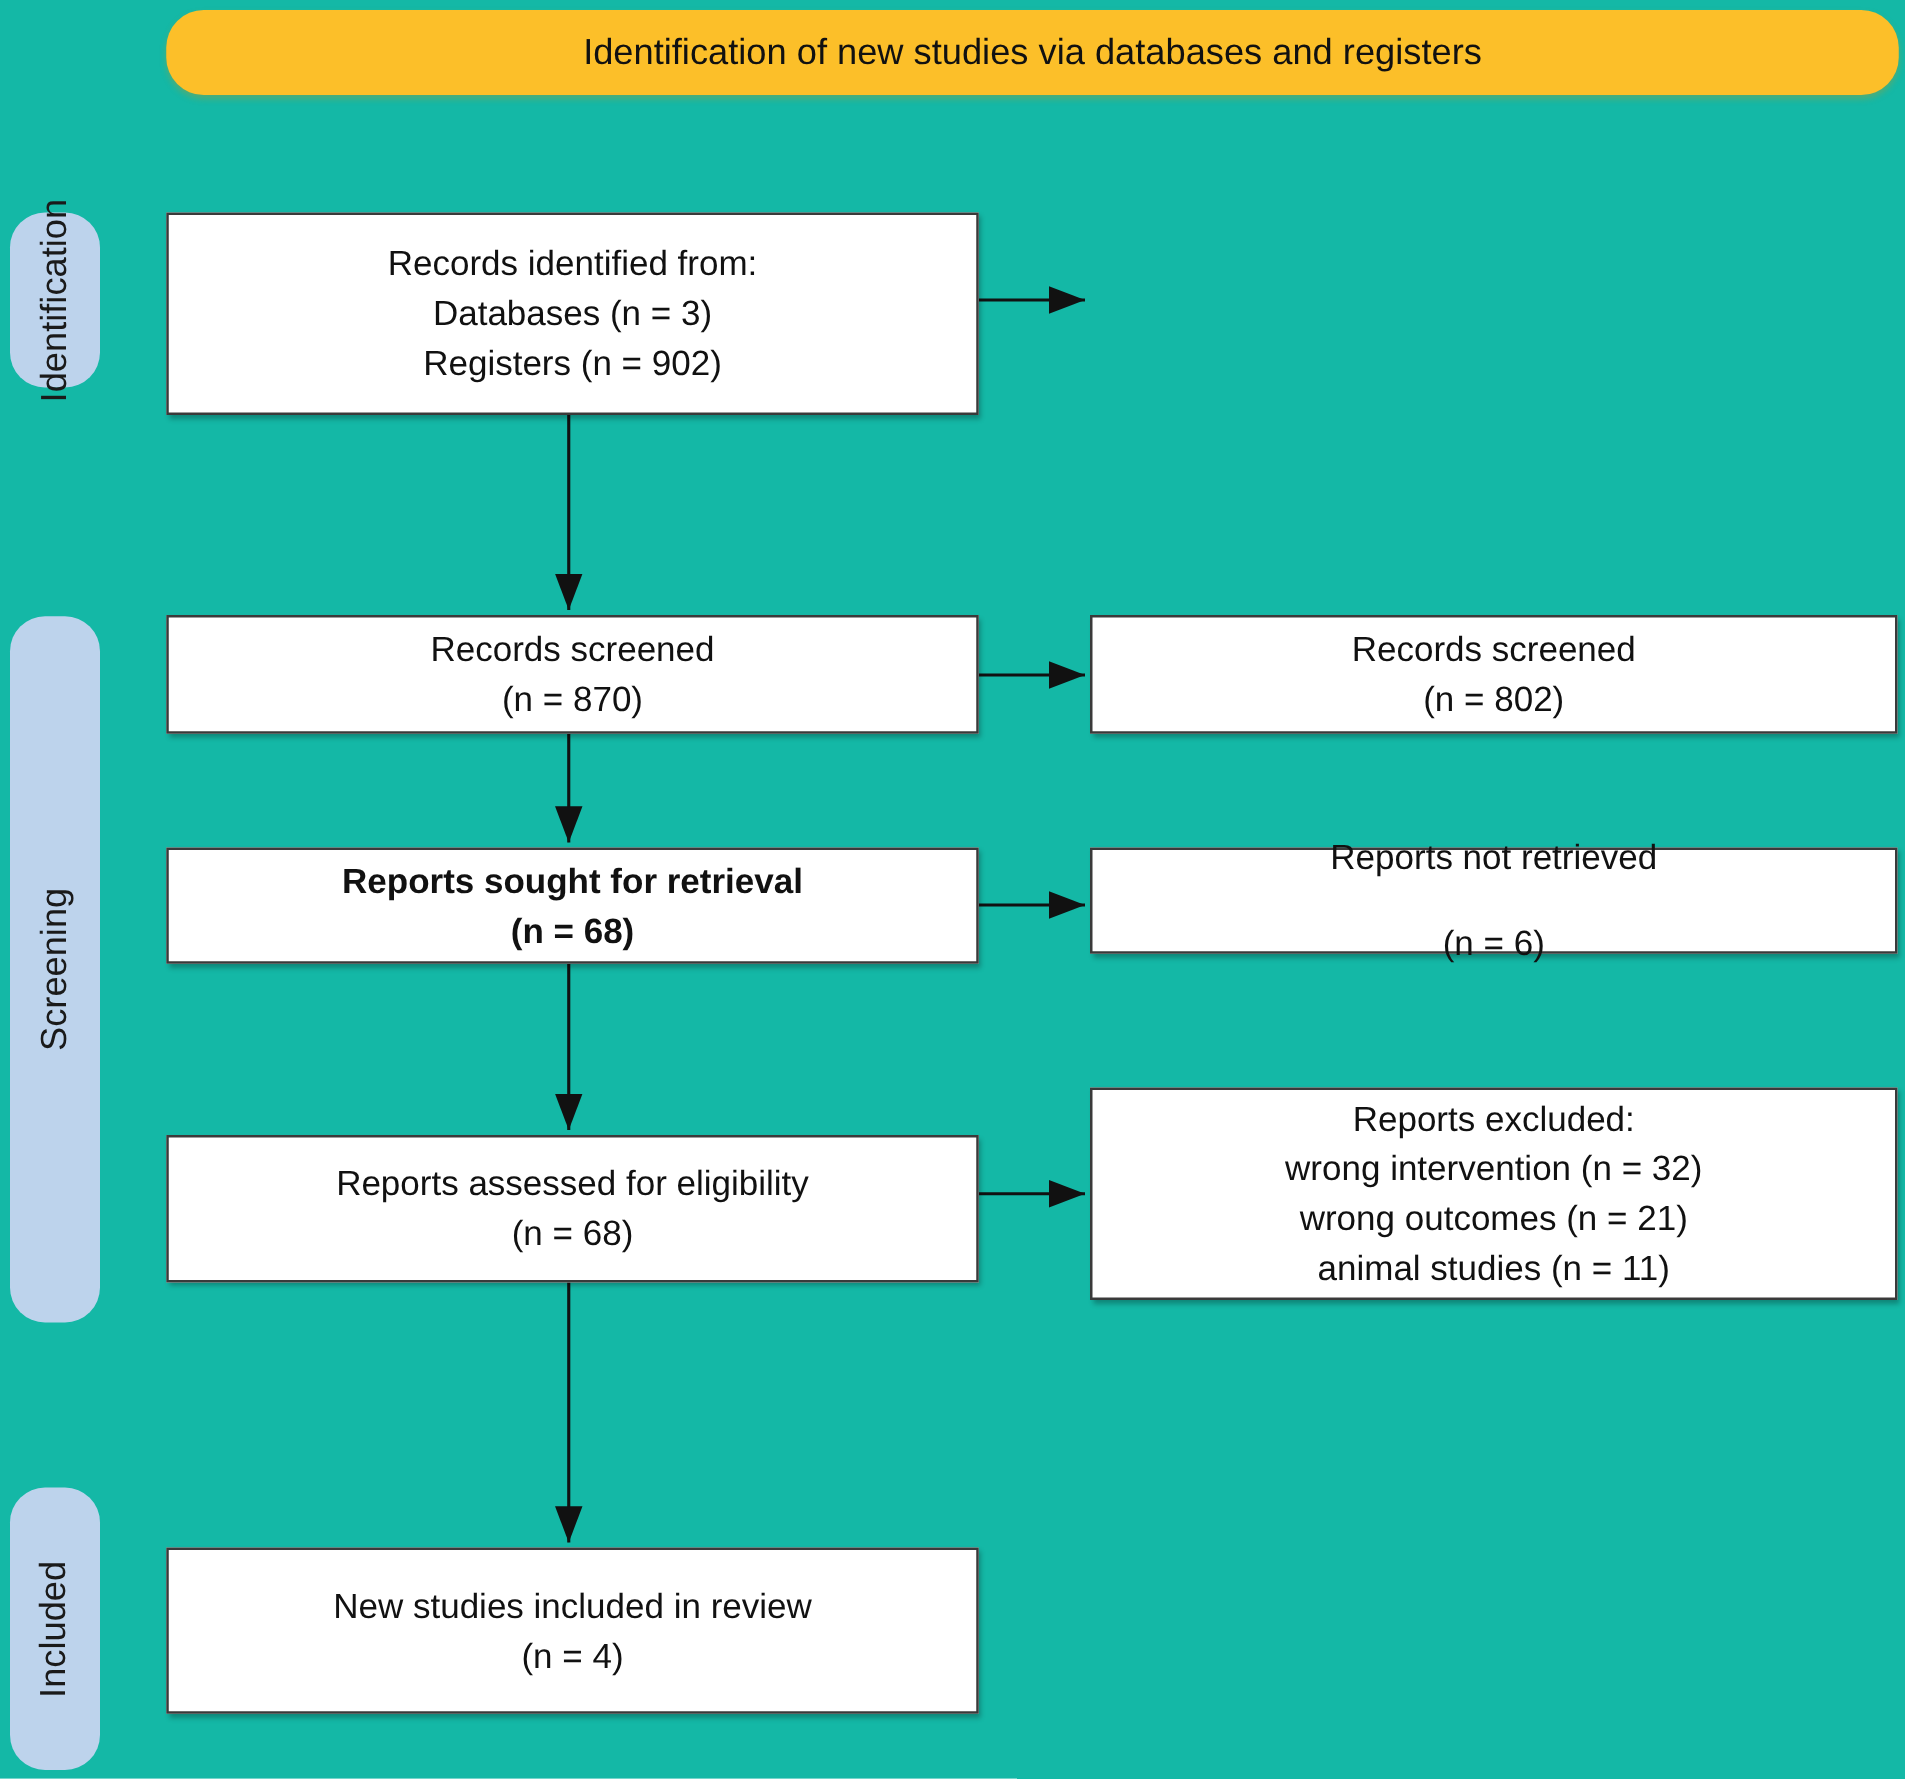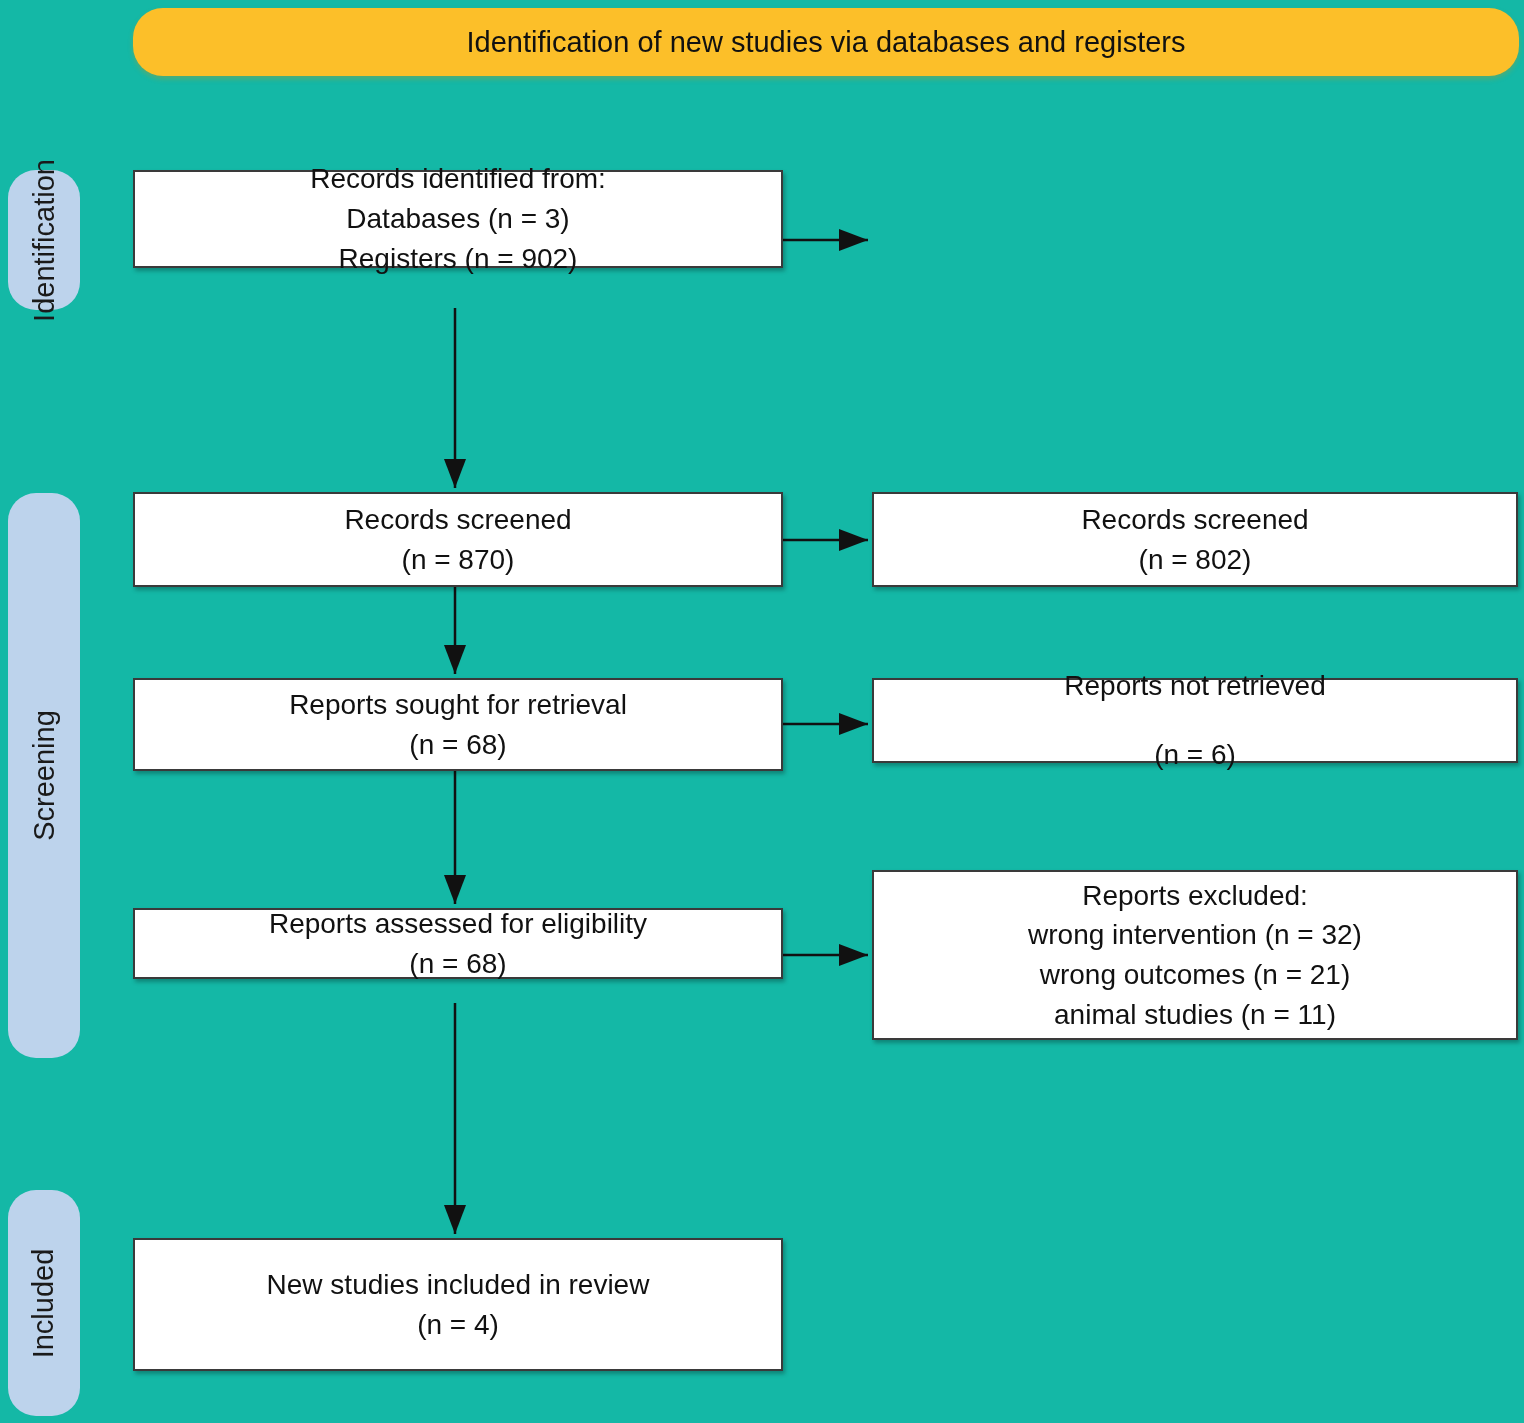--- a/index.html
+++ b/index.html
@@ -40,24 +40,24 @@
     border:2.5px solid var(--box-border,#3a3a3a);
     display:flex;flex-direction:column;align-items:center;justify-content:center;
     text-align:center;
     font-size:28px;
     line-height:1.42;
     box-shadow:2px 3px 4px rgba(0,0,0,0.28);
     box-sizing:border-box;
   }
   .box.left{left:133px;width:650px;}
   .box.right{left:872px;width:646px;}
-  #b-identified{top:170px;height:98px;}
+  #b-identified{top:170px;height:162px;}
   #b-screened{top:492px;height:95px;text-align:right;}
-  #b-sought{top:678px;height:93px;}
-  #b-assessed{top:908px;height:71px;}
+  #b-sought{top:678px;height:93px;font-weight:bold;}
+  #b-assessed{top:908px;height:118px;}
   #b-included{top:1238px;height:133px;}
   #b-removed{top:192px;height:95px;}
   #b-excluded{top:492px;height:95px;}
   #b-notretrieved{top:678px;height:85px;gap:29px;}
   #b-reportsexcluded{top:870px;height:170px;}
   svg.arrows{position:absolute;left:0;top:0;pointer-events:none;}
 </style>
 </head>
 <body>
 

